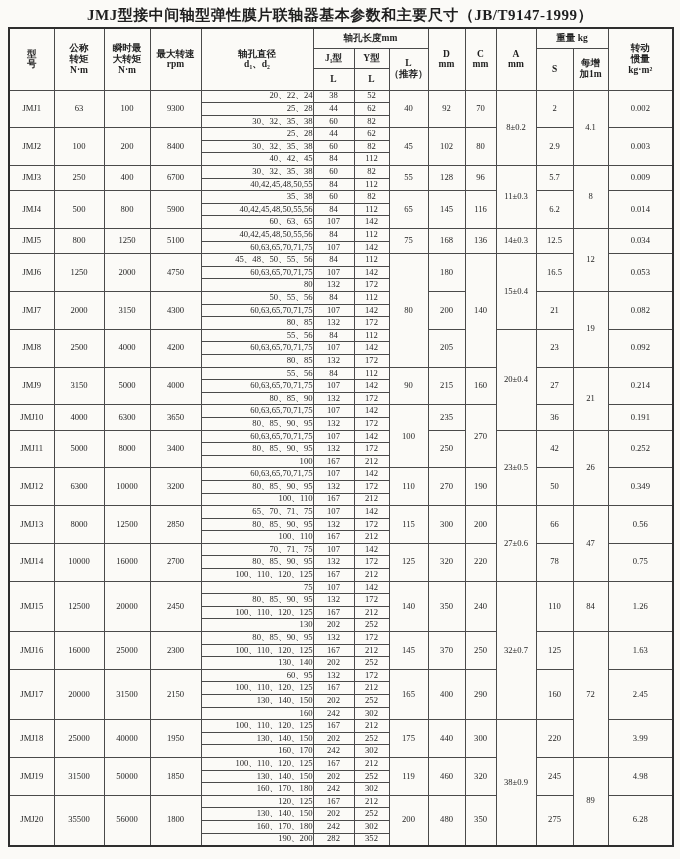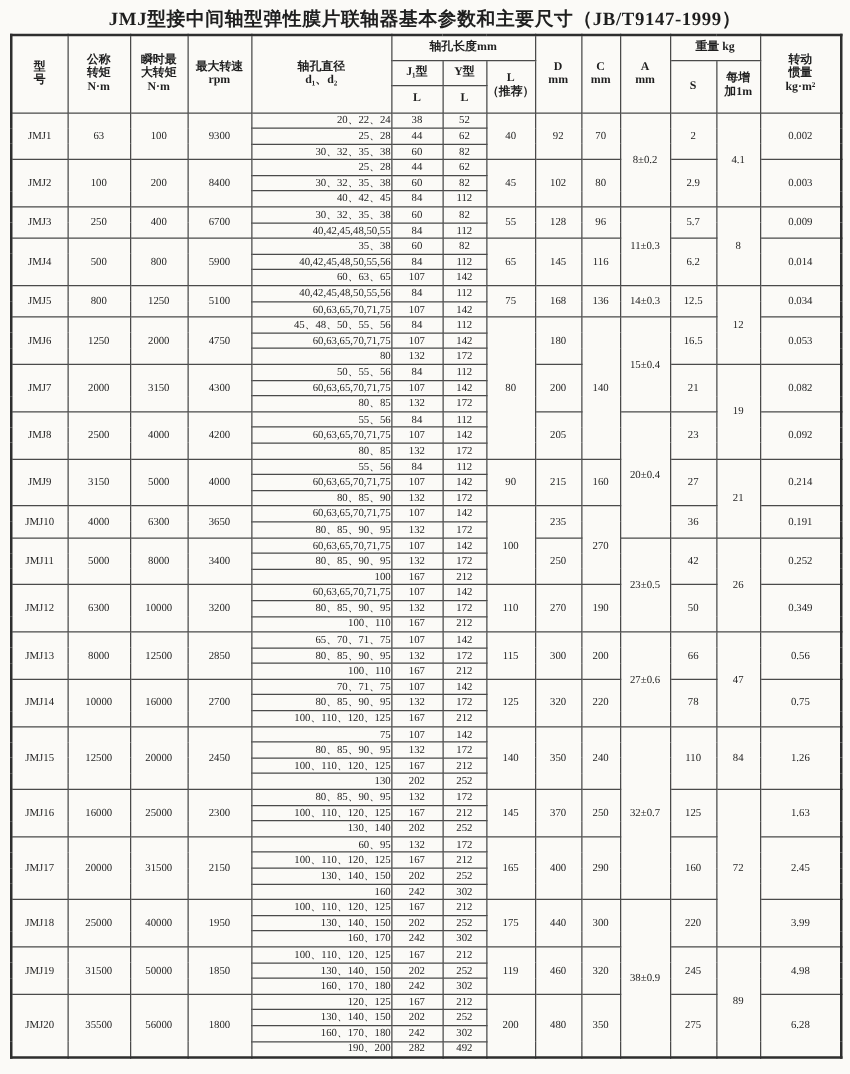--- a/index.html
+++ b/index.html
@@ -593,16 +593,16 @@
         <td>252</td>
       </tr>
       <tr>
         <td class="dia">160、170、180</td>
         <td>242</td>
         <td>302</td>
       </tr>
       <tr>
         <td class="dia">190、200</td>
         <td>282</td>
-        <td>492</td>
+        <td>352</td>
       </tr>
     </tbody>
 </table>
 
 </body></html>

